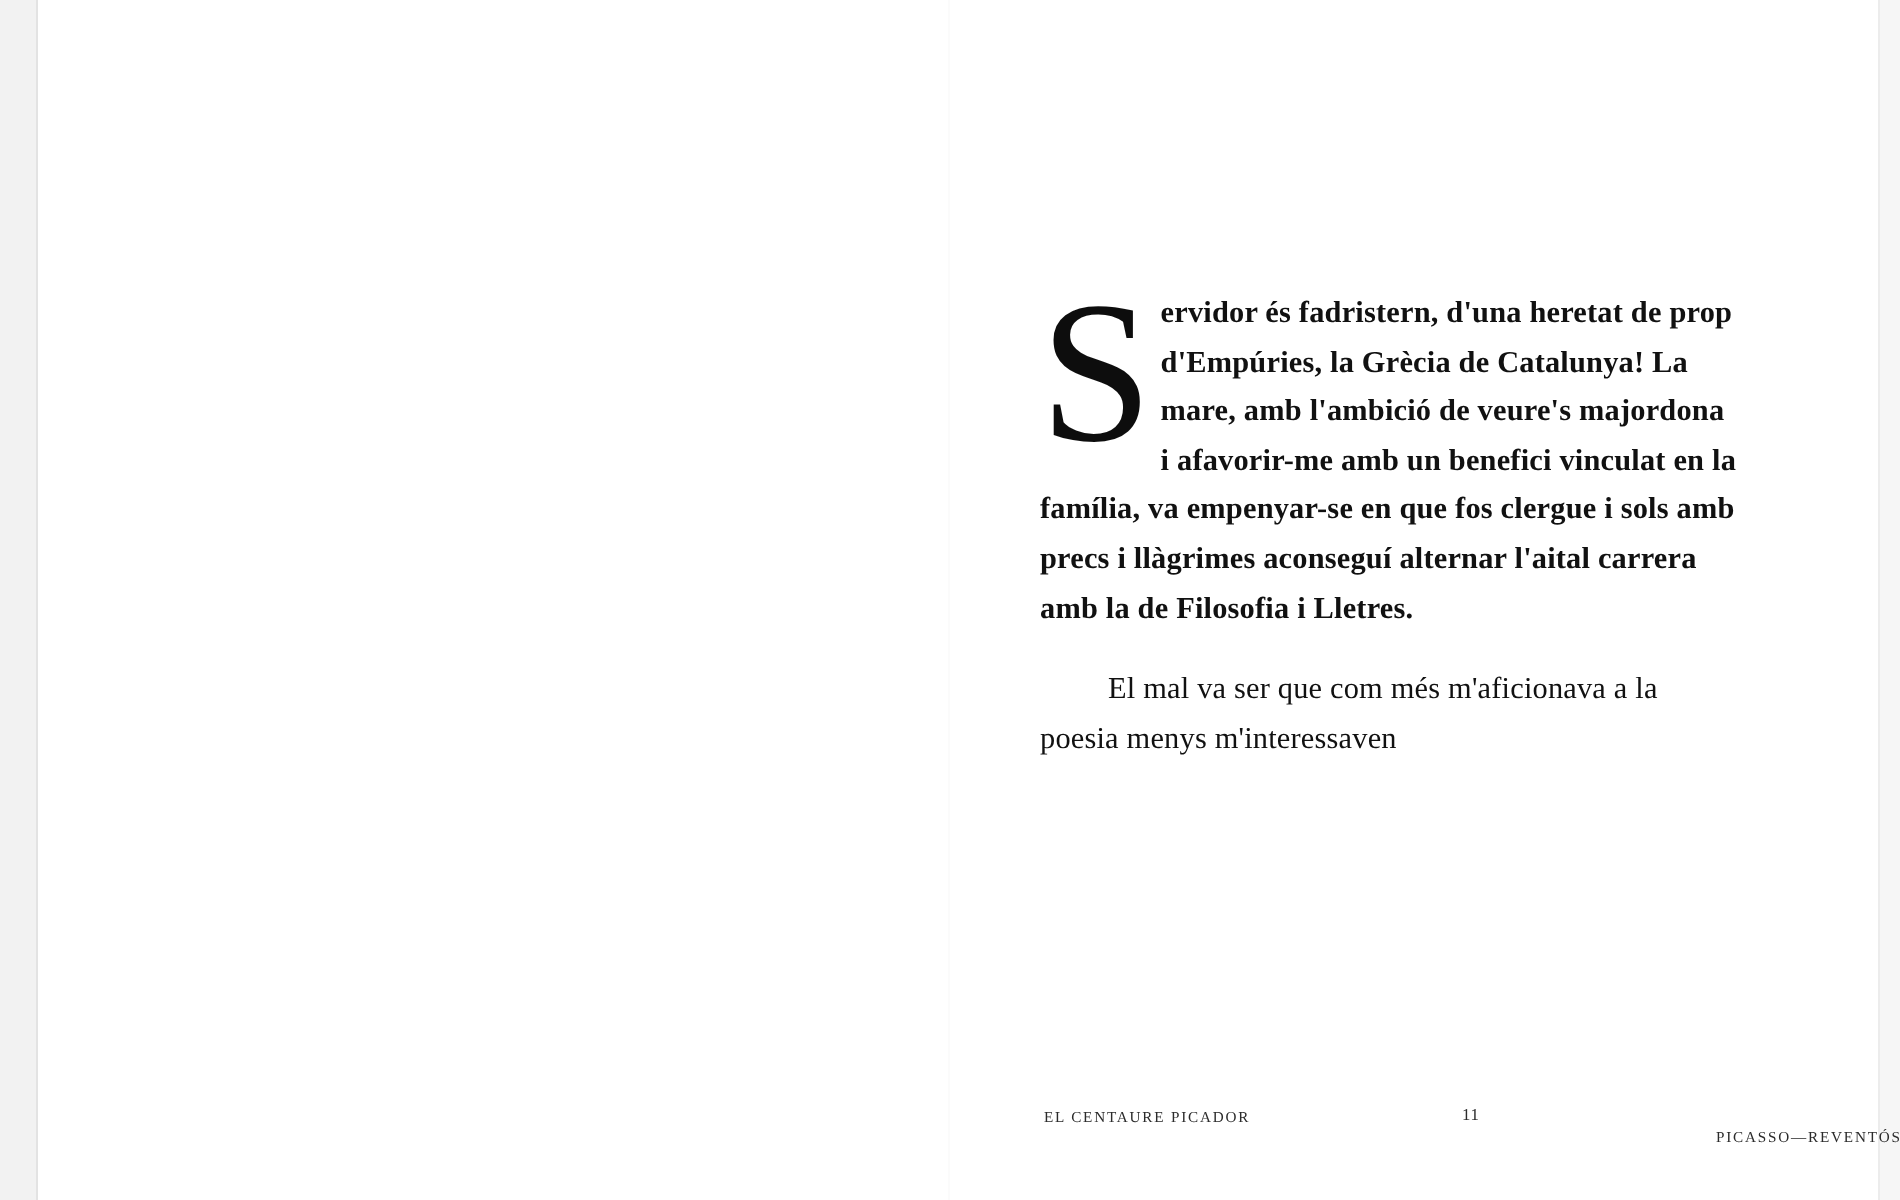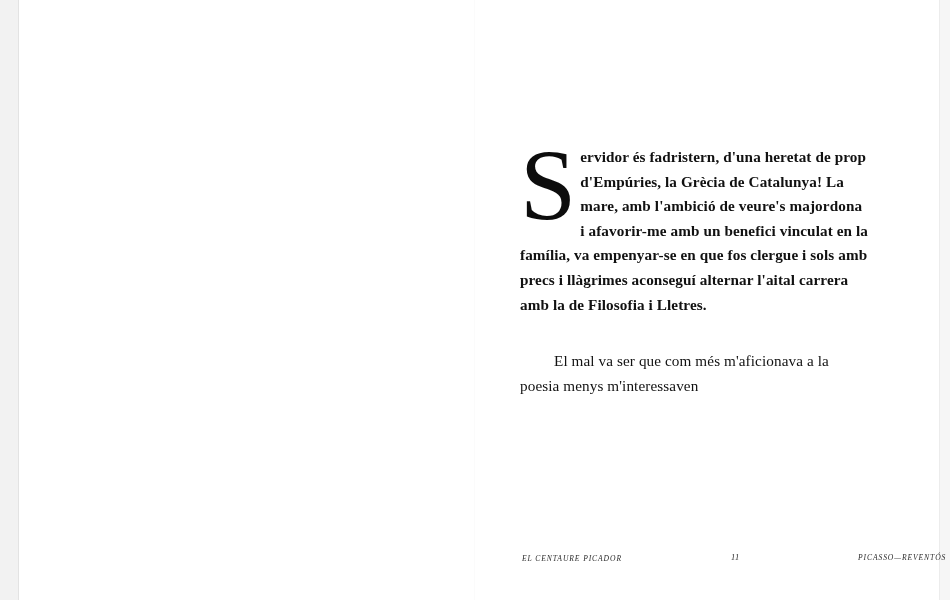--- a/index.html
+++ b/index.html
@@ -63,21 +63,21 @@
     font-size: 15.2px;
     line-height: 24.6px;
     color: #111111;
     letter-spacing: 0.1px;
     text-align: left;
   }
   .para {
     margin: 0;
   }
   .para + .para {
-    margin-top: 32px;
+    margin-top: 16px;
     text-indent: 34px;
   }
   
   .dropcap-wrap {
     position: relative;
   }
   .dropcap {
     float: left;
     font-family: "Liberation Serif", serif;
     font-size: 101px;
@@ -93,34 +93,33 @@
     font-weight: bold;
   }
 
   
   .foot {
     position: absolute;
     left: 0;
     top: 552px;
     width: 882px;
     height: 14px;
-    font-style: italic;
   }
   .foot-item {
     position: absolute;
     font-family: "Liberation Serif", serif;
     font-size: 7.6px;
     letter-spacing: 0.9px;
     color: #2b2b2b;
     text-transform: uppercase;
     white-space: nowrap;
   }
   .foot-left  { left: 522px; top: 2px; }
   .foot-page  { left: 731px; top: 1px; font-size: 8.4px; letter-spacing: 0.4px; }
-  .foot-right { left: 810px; top: 1px; padding-left: 48px; }
+  .foot-right { left: 810px; top: 12px; padding-left: 48px; }
 </style>
 </head>
 <body>
 
 <div id="spread">
 
   <div class="edge-left"></div>
   <div class="page-left">
     <div></div>
   </div>

